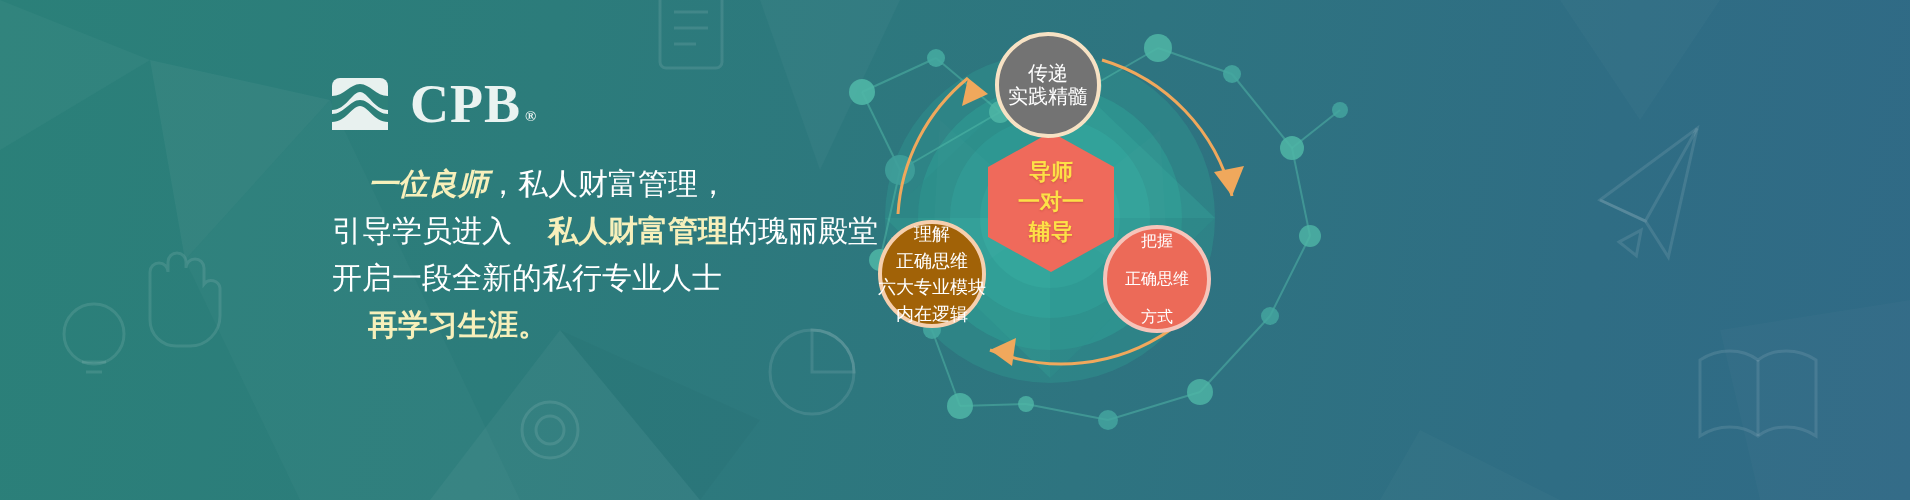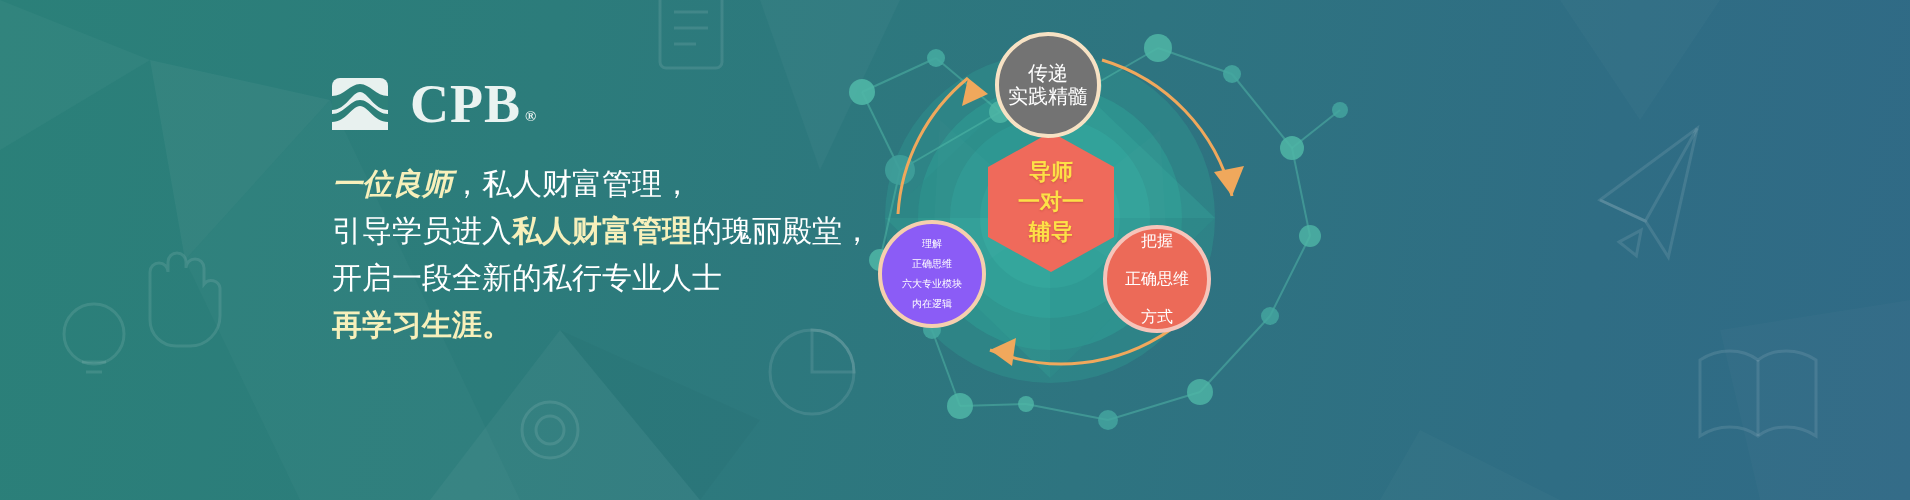--- a/index.html
+++ b/index.html
@@ -26,40 +26,40 @@
     font-weight:700;font-size:54px;line-height:0.92;letter-spacing:1px;
     display:flex;align-items:flex-end;
   }
   .brand-reg{font-size:15px;line-height:1;margin-left:4px;margin-bottom:6px;}
 
   .headline{position:absolute;left:332px;top:160px;width:620px;}
   .hl-line{
     color:#ffffff;font-size:30px;line-height:47px;white-space:nowrap;
     font-family:"Liberation Sans","DejaVu Sans",sans-serif;
   }
-  .hl-accent{color:#f7f0bb;font-weight:700;}
+  .hl-accent{color:#f7f0bb;font-weight:700;margin-left:36px;}
   .hl-accent.ital{font-style:italic;}
 
   
   .diagram{position:absolute;left:840px;top:0;width:600px;height:500px;}
 
   .bubble{
     position:absolute;border-radius:50%;
     display:flex;flex-direction:column;align-items:center;justify-content:center;
     color:#ffffff;text-align:center;box-sizing:border-box;
   }
   .bubble span{display:block;white-space:nowrap;}
 
   .bub-top{
     left:155px;top:32px;width:106px;height:106px;
     background:#737373;border:4px solid #f7e2c4;font-size:20px;line-height:23px;
   }
   .bub-left{
     left:38px;top:220px;width:108px;height:108px;
-    background:#8b5cf6;border:4px solid #f6cfae;font-size:10px;line-height:20px;
+    background:#a16207;border:4px solid #f6cfae;font-size:18px;line-height:20px;justify-content:space-between;
   }
   .bub-right{
     left:263px;top:225px;width:108px;height:108px;
     background:#ec6a58;border:4px solid #f6c4ba;font-size:16px;line-height:22px;gap:16px;
   }
 
   .hexwrap{position:absolute;left:148px;top:132px;width:126px;height:140px;}
   .hex-label{
     position:absolute;inset:0;display:flex;flex-direction:column;
     align-items:center;justify-content:center;

